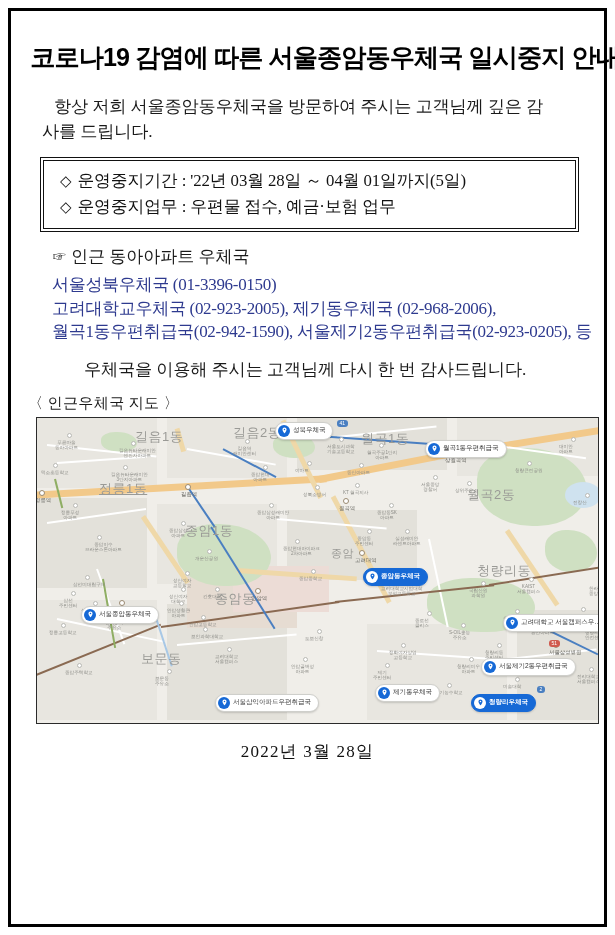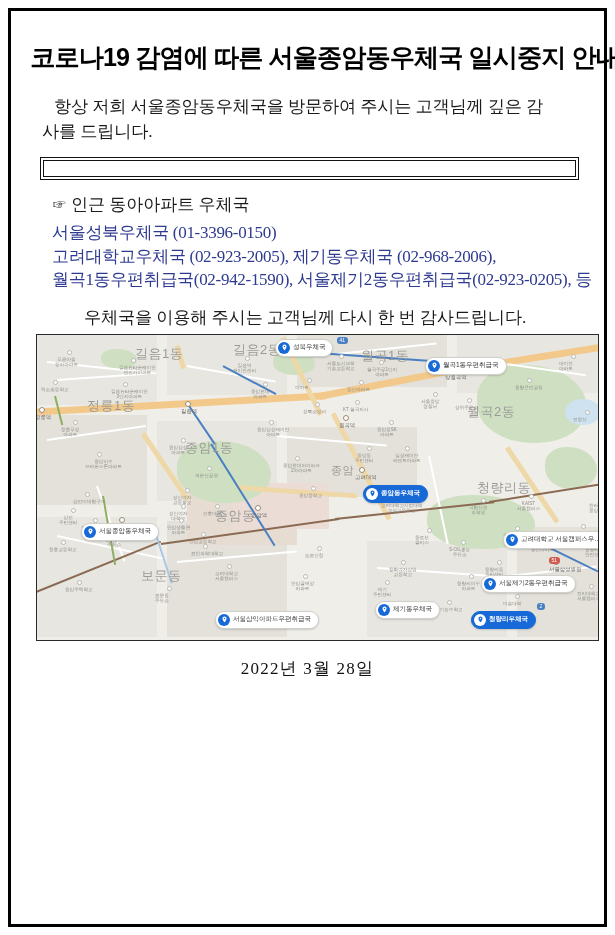--- a/index.html
+++ b/index.html
@@ -348,21 +348,31 @@
   <div class="content">
 
     <div class="title">코로나19 감염에 따른 서울종암동우체국 일시중지 안내</div>
 
     <p class="para p-greeting">항상 저희 서울종암동우체국을 방문하여 주시는 고객님께 깊은 감사를 드립니다.</p>
 
 
     <div class="box-outer">
       <div class="box-inner">
 
-
+        <div class="box-line">
+          <span class="diamond">◇</span><span>운영중지기간</span>
+          <span>:</span>
+          <span>'22년 03월 28일 ～ 04월 01일까지(5일)</span>
+        </div>
+
+        <div class="box-line">
+          <span class="diamond">◇</span><span>운영중지업무</span>
+          <span>:</span>
+          <span>우편물 접수, 예금·보험 업무</span>
+        </div>
 
       </div>
     </div>
 
 
     <div class="p-pointer">
       <span class="hand-icon">☞</span><span>인근 동아아파트 우체국</span>
     </div>
 
     <div class="office-list">
@@ -382,20 +392,21 @@
 
       <div class="office-line">
         <span>월곡1동우편취급국</span><span>(02-942-1590)</span><span>,</span>
         <span>서울제기2동우편취급국</span><span>(02-923-0205)</span><span>, 등</span>
       </div>
 
     </div>
 
     <p class="p-thanks">우체국을 이용해 주시는 고객님께 다시 한 번 감사드립니다.</p>
 
+    <div class="map-caption">〈 인근우체국 지도 〉</div>
 
     <div class="map-wrap">
       <div class="map-canvas" id="map-canvas">
 
         <div class="land" style="inset:0;"></div>
 
         <div class="block" style="left:0;top:0;width:120px;height:70px;"></div>
         <div class="block" style="left:130px;top:0;width:120px;height:60px;"></div>
         <div class="blockl" style="left:260px;top:0;width:150px;height:52px;"></div>
         <div class="block" style="left:420px;top:0;width:143px;height:58px;"></div>
@@ -450,21 +461,21 @@
         <div class="rail-blue" style="left:152px;top:70px;width:46px;transform:rotate(56deg);"></div>
         <div class="rail-blue" style="left:174px;top:108px;width:120px;transform:rotate(58deg);"></div>
         <div class="rail-blue" style="left:480px;top:196px;width:90px;transform:rotate(26deg);"></div>
         <div class="rail-green" style="left:18px;top:60px;width:30px;transform:rotate(76deg);"></div>
         <div class="rail-green" style="left:66px;top:160px;width:70px;transform:rotate(80deg);"></div>
         <div class="stream" style="left:116px;top:190px;width:60px;transform:rotate(72deg);"></div>
 
       <div class="district" style="left: 98px; top: 10px;">길음1동</div>
           <div class="district" style="left: 196px; top: 6px;">길음2동</div>
           <div class="district" style="left: 324px; top: 12px;">월곡1동</div>
-          <div class="district" style="left: 50px; top: 62px;">정릉1동</div>
+          <div class="district" style="left: 62px; top: 62px; text-decoration: underline;">정릉1동</div>
           <div class="district" style="left: 430px; top: 68px;">월곡2동</div>
           <div class="district" style="left: 148px; top: 104px;">종암1동</div>
           <div class="district sm" style="left: 294px; top: 128px;">종암</div>
           <div class="district" style="left: 440px; top: 144px;">청량리동</div>
           <div class="district" style="left: 178px; top: 172px;">종암동</div>
           <div class="district" style="left: 104px; top: 232px;">보문동</div>
           <div class="district" style="left: 66px; top: 186px;">안암동</div>
           <div class="poi-dot" style="left: 30px; top: 15px;"></div>
           <div class="poi" style="left: 18px; top: 22px;">푸른마을<br>동아아파트</div>
           <div class="poi-dot" style="left: 94px; top: 23px;"></div>

